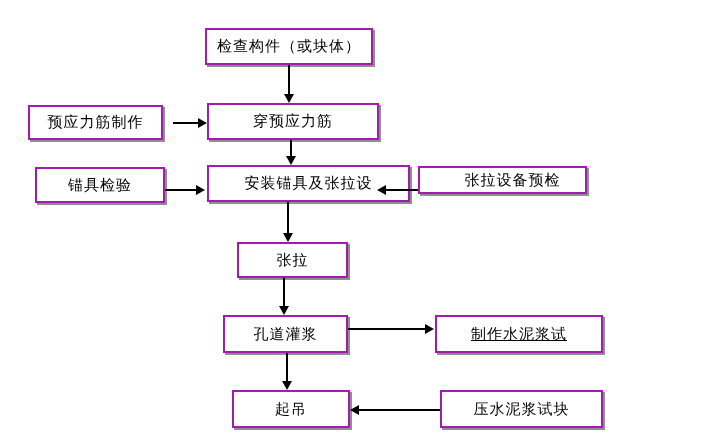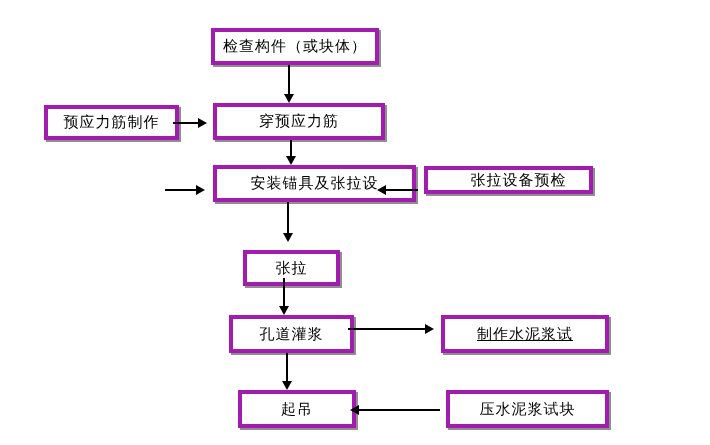--- a/index.html
+++ b/index.html
@@ -10,30 +10,29 @@
     position: relative;
     width: 710px;
     height: 445px;
     background: #ffffff;
     overflow: hidden;
   }
 
   .box {
     position: absolute;
     background: #ffffff;
-    border: 4px solid #a21caf;
+    border: 2px solid #a21caf;
     box-shadow: 2px 2px 0 #8f8f8f;
     display: flex;
     align-items: center;
     justify-content: center;
     font-size: 15px;
     letter-spacing: 1px;
     color: #000000;
     white-space: nowrap;
-    margin-left: 6px;
   }
 
   .vline {
     position: absolute;
     width: 2px;
     background: #000000;
   }
   .hline {
     position: absolute;
     height: 2px;
@@ -61,30 +60,31 @@
     border-right: 9px solid #000000;
   }
 </style>
 </head>
 <body>
 
 <div class="canvas">
 
   <div class="box" style="left:205px; top:28px;  width:168px; height:37px;">检查构件（或块体）</div>
 
-  <div class="box" style="left:38px;  top:105px; width:135px; height:35px;">预应力筋制作</div>
+  <div class="box" style="left:28px;  top:105px; width:135px; height:35px;">预应力筋制作</div>
 
   <div class="box" style="left:207px; top:103px; width:172px; height:37px;text-align:center;">穿预应力筋</div>
 
+  <div class="box" style="left:35px;  top:167px; width:130px; height:36px;">锚具检验</div>
 
   <div class="box" style="left:207px; top:165px; width:203px; height:37px;">安装锚具及张拉设</div>
 
   <div class="box" style="left:418px; top:166px; width:169px; height:28px;padding-left:20px;">张拉设备预检</div>
 
-  <div class="box" style="left:237px; top:250px; width:97px;  height:36px;text-align:center;">张拉</div>
+  <div class="box" style="left:237px; top:242px; width:111px;  height:36px;text-align:center;">张拉</div>
 
   <div class="box" style="left:223px; top:315px; width:125px; height:38px;">孔道灌浆</div>
 
   <div class="box" style="left:435px; top:315px; width:168px; height:38px;text-decoration:underline;">制作水泥浆试</div>
 
   <div class="box" style="left:232px; top:390px; width:118px; height:38px;">起吊</div>
 
   <div class="box" style="left:440px; top:390px; width:163px; height:38px;">压水泥浆试块</div>
 
   <div class="vline" style="left:288px; top:65px;  height:30px;"></div>

